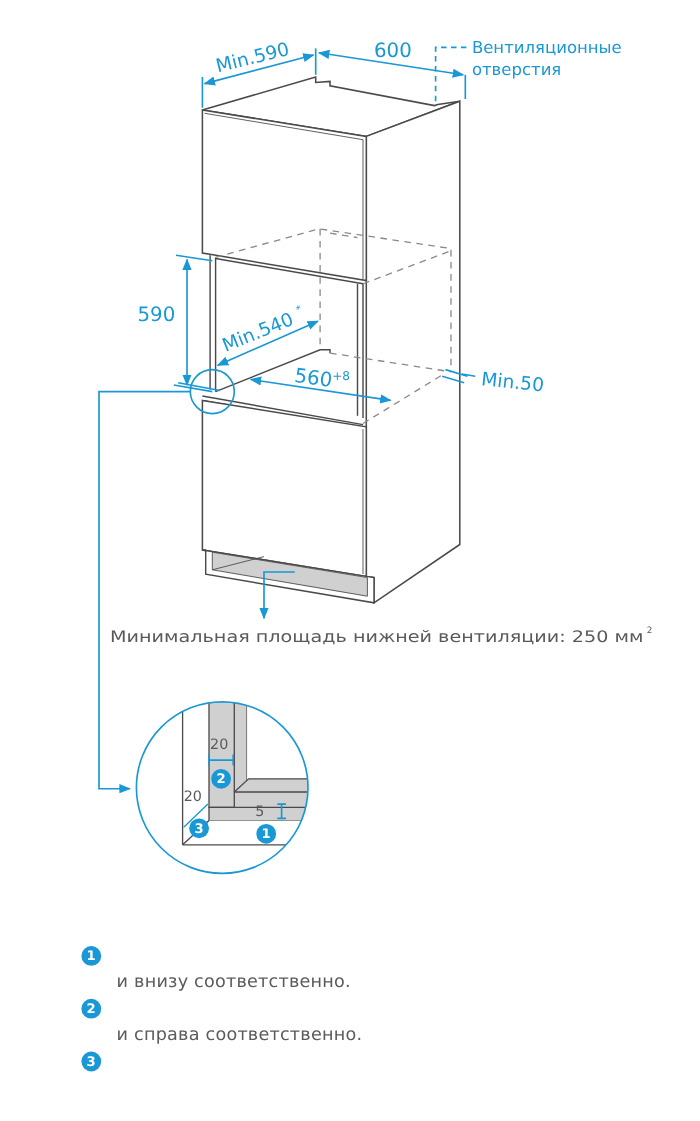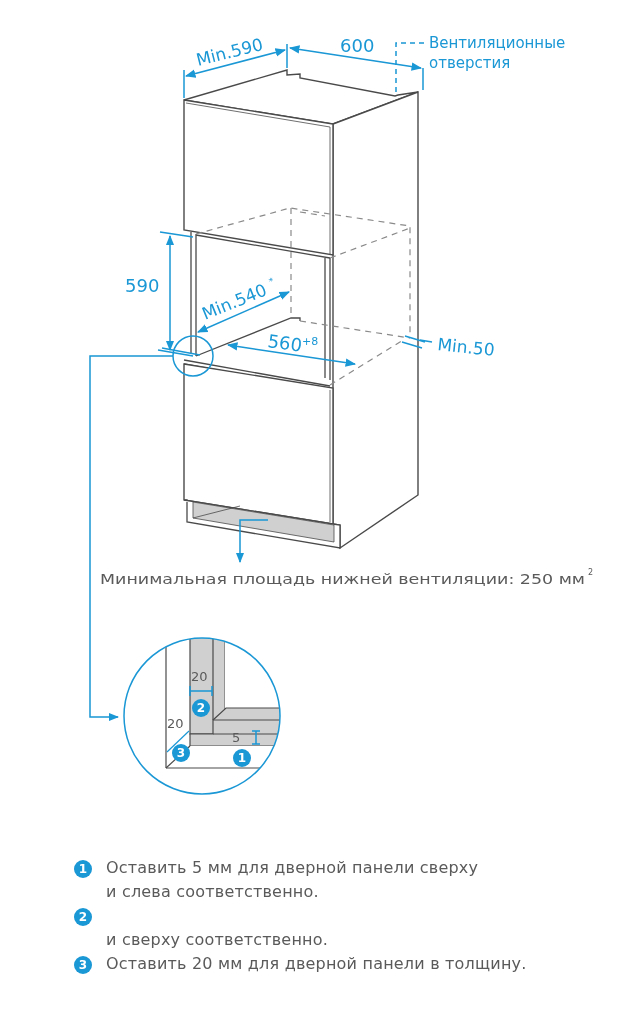--- a/index.html
+++ b/index.html
@@ -163,28 +163,26 @@
       <text x="181" y="757" fill="#ffffff">3</text>
       <circle cx="242" cy="758" r="9" fill="#1a97d5"></circle>
       <text x="242" y="762" fill="#ffffff">1</text>
     </g>
   </g>
 </svg>
 
 <div class="notes">
   <div class="note-line main">
     <span class="bullet">1</span>
-    <span>Оставить 5 мм для дверной панели сверху</span>
   </div>
   <div class="note-line cont">
-    <span>и слева соответственно.</span>
+    <span>и внизу соответственно.</span>
   </div>
   <div class="note-line main">
     <span class="bullet">2</span>
   </div>
   <div class="note-line cont">
-    <span>и сверху соответственно.</span>
+    <span>и справа соответственно.</span>
   </div>
   <div class="note-line main">
     <span class="bullet">3</span>
-    <span>Оставить 20 мм для дверной панели в толщину.</span>
   </div>
 </div>
 
 </body></html>

